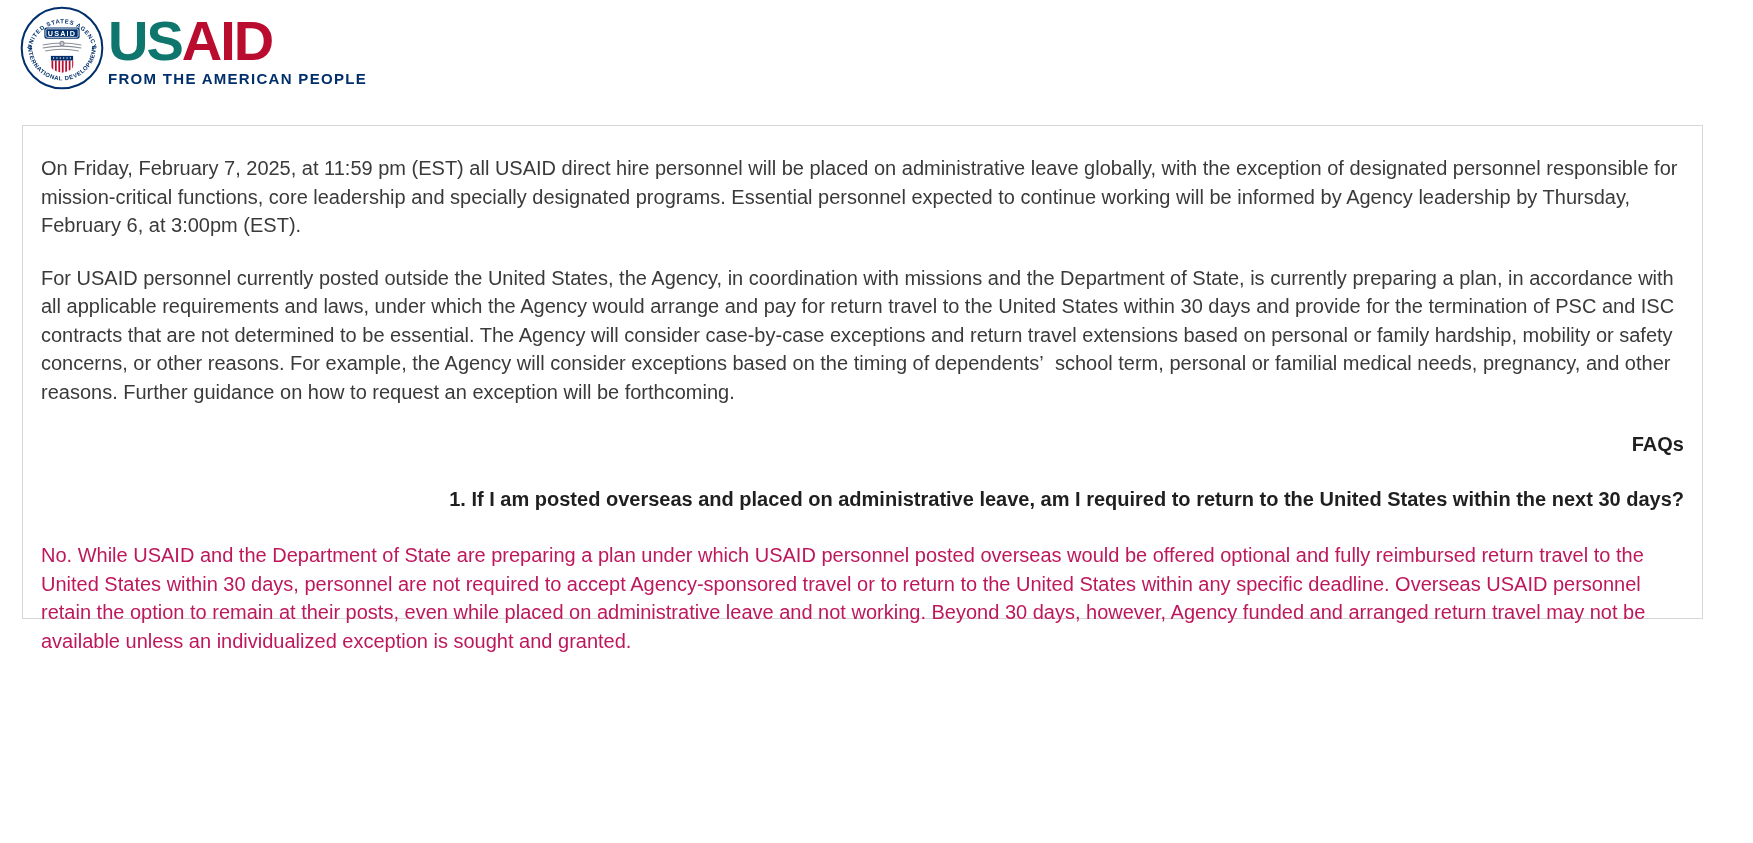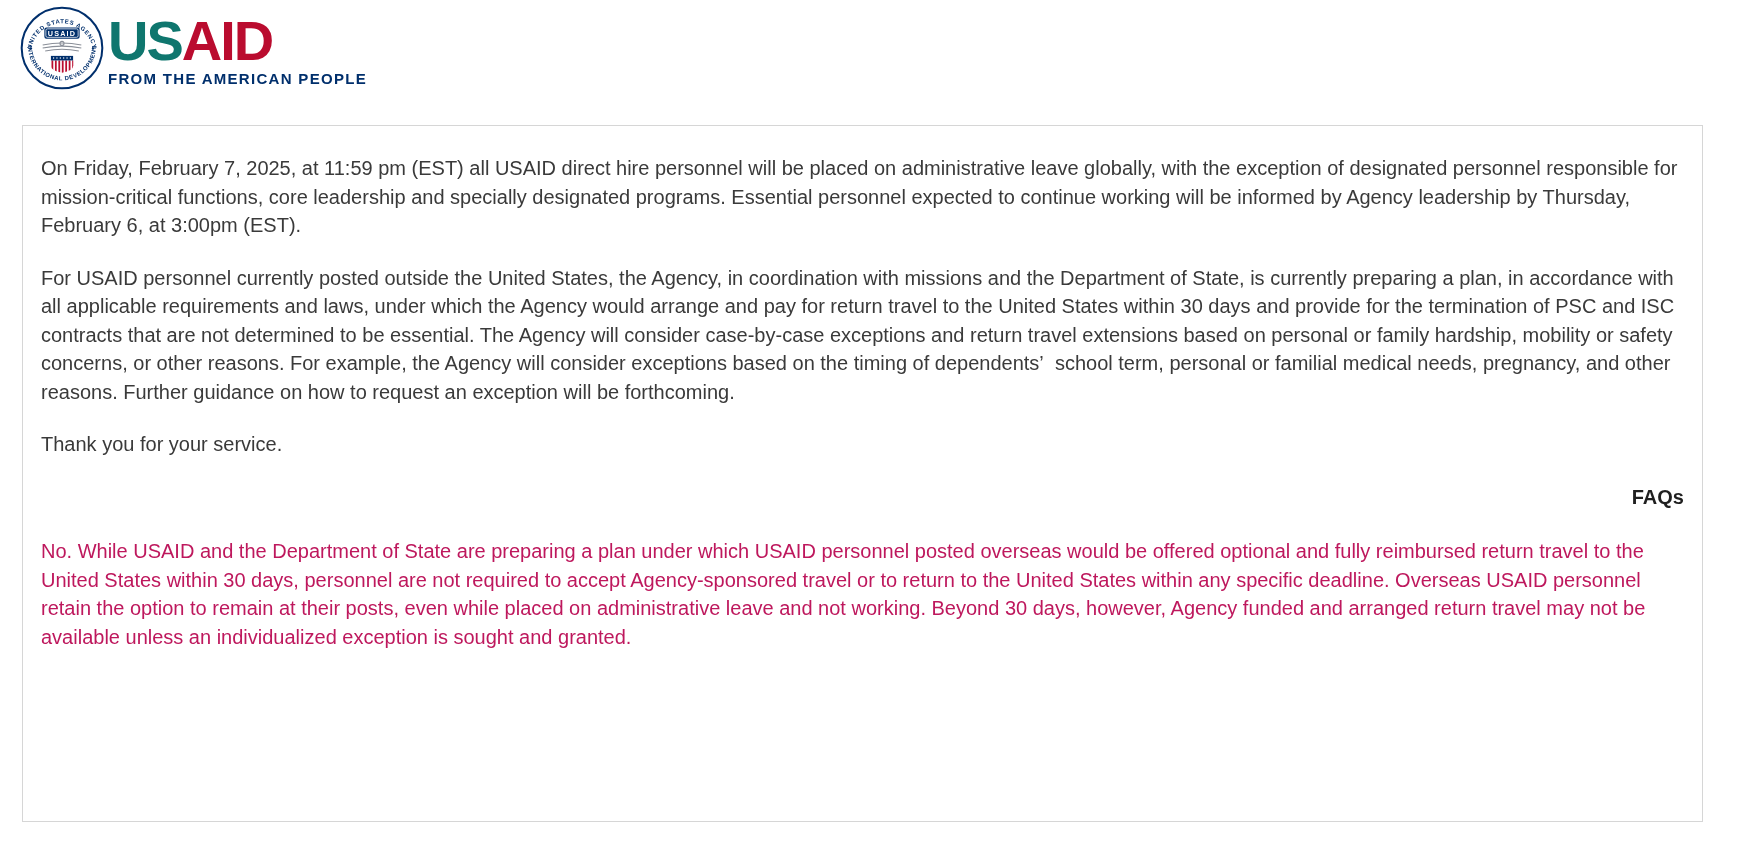--- a/index.html
+++ b/index.html
@@ -31,21 +31,21 @@
     margin-top: 5px;
     font-size: 15px;
     font-weight: bold;
     letter-spacing: 1.3px;
     color: #002f6c;
   }
 
   
   .panel {
     margin: 25px 50px 0 22px;
-    height: 697px;
+    height: 494px;
     border: 1px solid #d6d6d6;
     background: #ffffff;
     padding: 28px 18px 44px 18px;
   }
   .panel p {
     margin: 0 0 24px 0;
     font-size: 20px;
     line-height: 28.5px;
     color: #3a3a3a;
     font-weight: 400;
@@ -113,16 +113,16 @@
   </svg>
   <div class="wordmark-block">
     <div class="wordmark"><span class="wm-us">US</span><span class="wm-aid">AID</span></div>
     <div class="tagline">FROM THE AMERICAN PEOPLE</div>
   </div>
 </header>
 
 <main class="panel">
   <p>On Friday, February 7, 2025, at 11:59 pm (EST) all USAID direct hire personnel will be placed on administrative leave globally, with the exception of designated personnel responsible for mission-critical functions, core leadership and specially designated programs. Essential personnel expected to continue working will be informed by Agency leadership by Thursday, February 6, at 3:00pm (EST).</p>
   <p>For USAID personnel currently posted outside the United States, the Agency, in coordination with missions and the Department of State, is currently preparing a plan, in accordance with all applicable requirements and laws, under which the Agency would arrange and pay for return travel to the United States within 30 days and provide for the termination of PSC and ISC contracts that are not determined to be essential. The Agency will consider case-by-case exceptions and return travel extensions based on personal or family hardship, mobility or safety concerns, or other reasons. For example, the Agency will consider exceptions based on the timing of dependents’&nbsp; school term, personal or familial medical needs, pregnancy, and other reasons. Further guidance on how to request an exception will be forthcoming.</p>
-  <p>Thank you for your service.</p>
   <p class="bold-line">FAQs</p>
+  <p class="bold-line question">1. If I am posted overseas and placed on administrative leave, am I required to return to the United States within the next 30 days?</p>
   <div class="answer">No. While USAID and the Department of State are preparing a plan under which USAID personnel posted overseas would be offered optional and fully reimbursed return travel to the United States within 30 days, personnel are not required to accept Agency-sponsored travel or to return to the United States within any specific deadline. Overseas USAID personnel retain the option to remain at their posts, even while placed on administrative leave and not working. Beyond 30 days, however, Agency funded and arranged return travel may not be available unless an individualized exception is sought and granted.</div>
 </main>
 
 </body></html>

